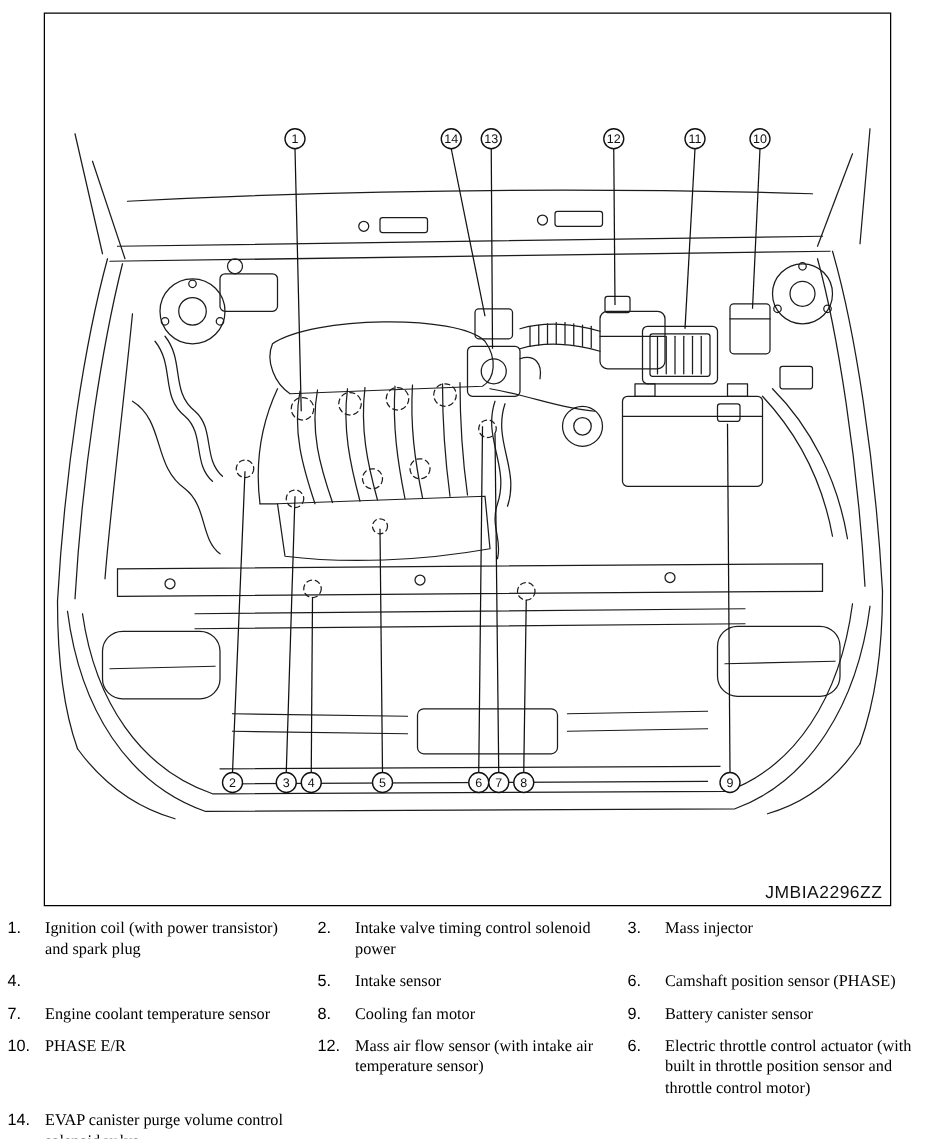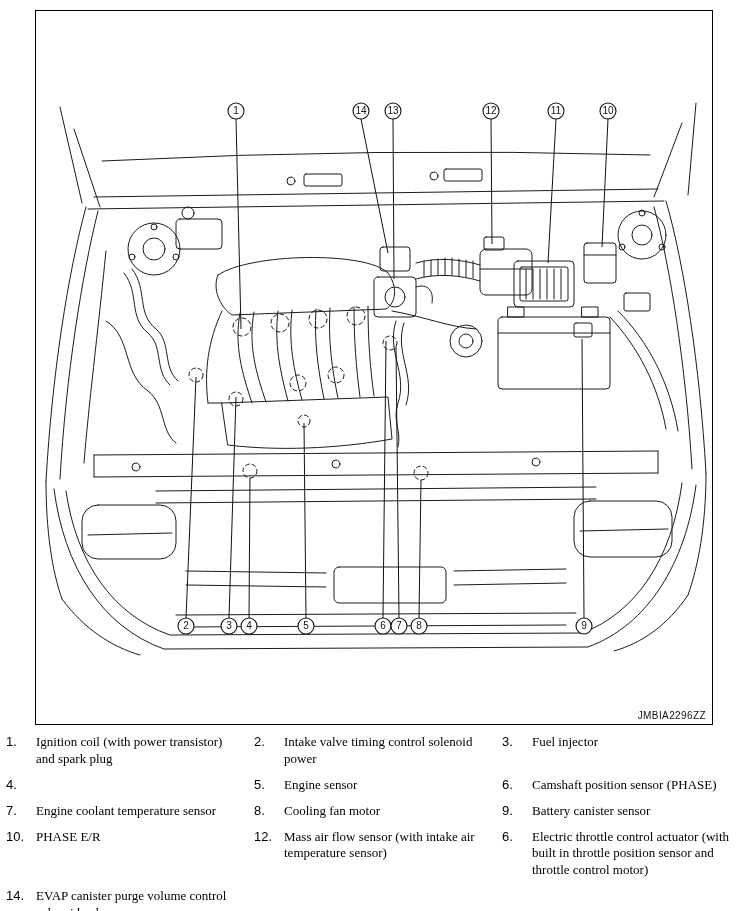--- a/index.html
+++ b/index.html
@@ -9,21 +9,21 @@
     font-family:"Liberation Sans", sans-serif; color:#000;
     overflow:hidden;
   }
   .figure-frame {
     position:absolute; left:35px; top:10px; width:678px; height:715px;
     border:1px solid #000; box-sizing:border-box; background:#fff;
   }
   .figure-frame svg { position:absolute; left:0; top:0; }
   .figure-code {
     position:absolute; right:6px; bottom:3px;
-    font-size:10px; letter-spacing:0.4px; color:#111;
+    font-size:14px; letter-spacing:0.4px; color:#111;
   }
   
   .art { stroke:#1c1c1c; fill:none; stroke-width:1; stroke-linecap:round; stroke-linejoin:round; }
   .art .dash { stroke-dasharray:4 3; }
   .art .fillw { fill:#fff; }
   
   .leader { stroke:#111; stroke-width:1; }
   .callout-circle { fill:#fff; stroke:#111; stroke-width:1.1; }
   .callout-num {
     font-family:"Liberation Sans", sans-serif; font-size:10px;
@@ -271,28 +271,28 @@
     <div class="legend-item">
         <span class="num">1.</span>
         <span class="txt">Ignition coil (with power transistor) and spark plug</span>
       </div>
     <div class="legend-item">
         <span class="num">2.</span>
         <span class="txt">Intake valve timing control solenoid power</span>
       </div>
     <div class="legend-item">
         <span class="num">3.</span>
-        <span class="txt">Fuel injector</span>
+        <span class="txt">Mass injector</span>
       </div>
     <div class="legend-item">
         <span class="num">4.</span>
       </div>
     <div class="legend-item">
         <span class="num">5.</span>
-        <span class="txt">Engine sensor</span>
+        <span class="txt">Intake sensor</span>
       </div>
     <div class="legend-item">
         <span class="num">6.</span>
         <span class="txt">Camshaft position sensor (PHASE)</span>
       </div>
     <div class="legend-item">
         <span class="num">7.</span>
         <span class="txt">Engine coolant temperature sensor</span>
       </div>
     <div class="legend-item">

